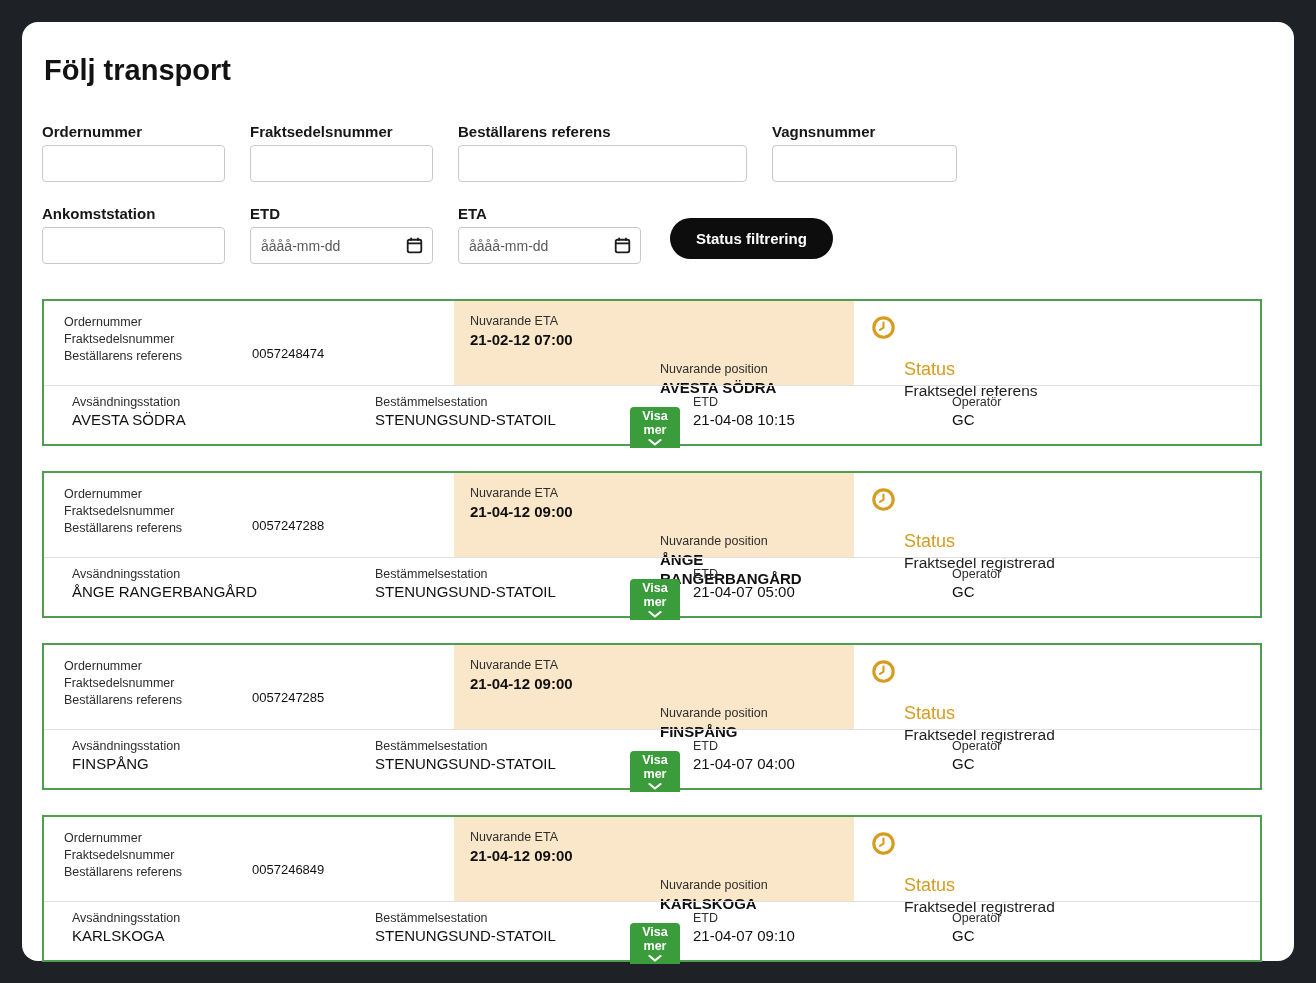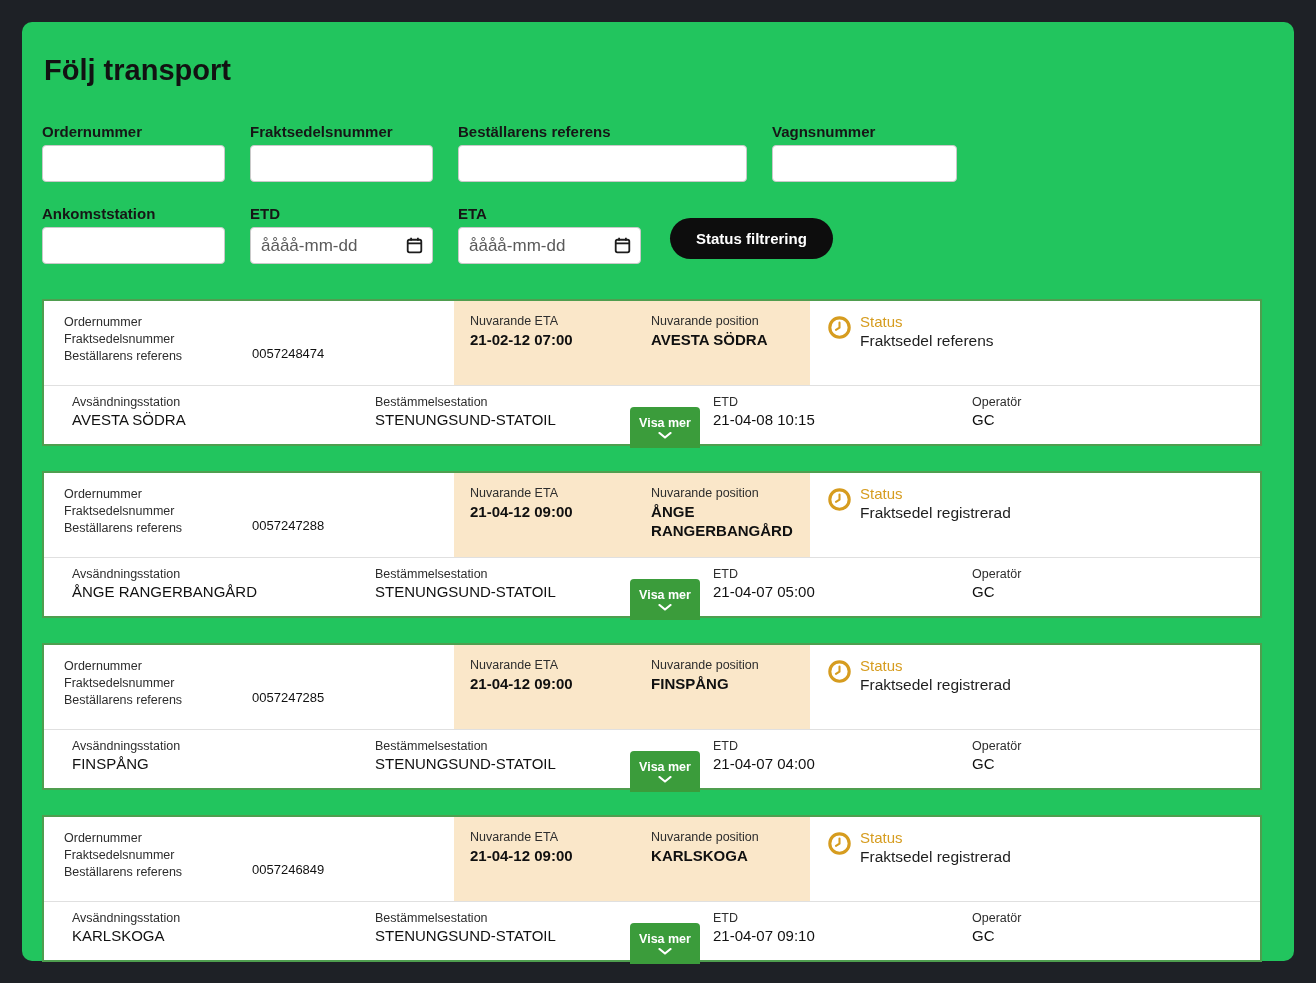--- a/index.html
+++ b/index.html
@@ -6,69 +6,69 @@
   html, body { width: 1316px; height: 983px; }
   body {
     background: #1e2126;
     font-family: "Liberation Sans", sans-serif;
     overflow: hidden;
     position: relative;
   }
   .page {
     position: absolute; left: 22px; top: 22px;
     width: 1272px; height: 939px;
-    background: #22c55e;
-    border-radius: 10px;
+    background: #ffffff;
+    border-radius: 16px;
     padding: 20px 32px 16px 20px;
   }
   .title { font-size: 29px; font-weight: bold; color: #121212; margin: 12px 0 36px 2px; }
 
   
   .filter-row { display: flex; column-gap: 25px; align-items: flex-start; margin-bottom: 23px; }
   .f-col { display: flex; flex-direction: column; }
   .f-label { font-size: 15px; font-weight: bold; color: #161616; margin-bottom: 5px; }
   .text-input {
     height: 37px; width: 100%;
     border: 1px solid #c9c9c9; border-radius: 4px;
-    background: #fff; font-size: 17px; padding: 0 10px; color: #111;
+    background: #fff; font-size: 14px; padding: 0 10px; color: #111;
     font-family: "Liberation Sans", sans-serif;
   }
   .w-s { width: 183px; } .w-l { width: 289px; } .w-m { width: 185px; }
   .date-wrap { position: relative; width: 183px; }
   .date-wrap .text-input { padding-right: 36px; }
   .date-wrap .text-input::placeholder { color: #5a5a5a; opacity: 1; }
   .cal-icon { position: absolute; right: 10px; top: 10px; cursor: pointer; line-height: 0; }
   .clear-btn {
     height: 41px; padding: 0 26px; margin-left: 4px; margin-top: 13px;
     background: #0d0d0d; color: #fff; font-weight: bold; font-size: 15px;
     border: none; border-radius: 21px; cursor: pointer;
     font-family: "Liberation Sans", sans-serif;
   }
 
   
   .cards { margin-top: 35px; }
   .card { border: 2px solid #4f9e4f; background: #fff; margin-bottom: 25px; }
   .card-top { display: flex; height: 84px; }
   .c-labels { padding: 13px 0 0 20px; width: 208px; font-size: 12.5px; color: #2d2d2d; line-height: 17px; }
   .c-ordervalue { padding-top: 13px; width: 202px; font-size: 13px; color: #111; margin-top: 32px; }
-  .c-highlight { width: 356px; background: #fae7c9; display: flex; padding: 13px 16px 0 16px; }
+  .c-highlight { width: 400px; background: #fae7c9; display: flex; padding: 13px 16px 0 16px; }
   .hl-eta { width: 190px; }
-  .hl-pos { width: 150px; }
+  .hl-pos { width: 150px; margin-top: 48px; }
   .sm-label { font-size: 12.5px; color: #2d2d2d; margin-bottom: 2px; }
   .hl-value { font-size: 15px; font-weight: bold; color: #101010; line-height: 19px; }
   .c-status { display: flex; padding-top: 12px; margin-left: 17px; }
   .clock { margin-right: 8px; margin-top: 2px; line-height: 0; }
-  .status-label { font-size: 15px; color: #d69c1f; }
+  .status-label { font-size: 18px; color: #d69c1f; margin-top: 46px; }
   .status-value { font-size: 15.5px; color: #1e1e1e; margin-top: 2px; }
   .card-bottom { position: relative; display: flex; height: 59px; border-top: 1px solid #e0e0e0; padding-left: 20px; }
   .b-col { padding-top: 9px; }
   .col-avs { width: 303px; margin-left: 8px; } .col-best { width: 255px; } .col-etd { width: 259px; }
   .b-value { font-size: 15px; color: #111; margin-top: 2px; }
   .visa-mer {
-    width: 70px; height: 41px;
+    width: 50px; height: 41px;
     align-self: flex-end; margin-bottom: -4px; margin-right: 13px;
     background: #3b9c3b; border: none; border-radius: 4px 4px 0 0;
     color: #fff; font-weight: bold; font-size: 12.5px;
     display: flex; flex-direction: column; align-items: center; justify-content: center;
     gap: 2px; cursor: pointer; position: relative; z-index: 2;
     font-family: "Liberation Sans", sans-serif;
   }
 </style>
 </head>
 <body>

